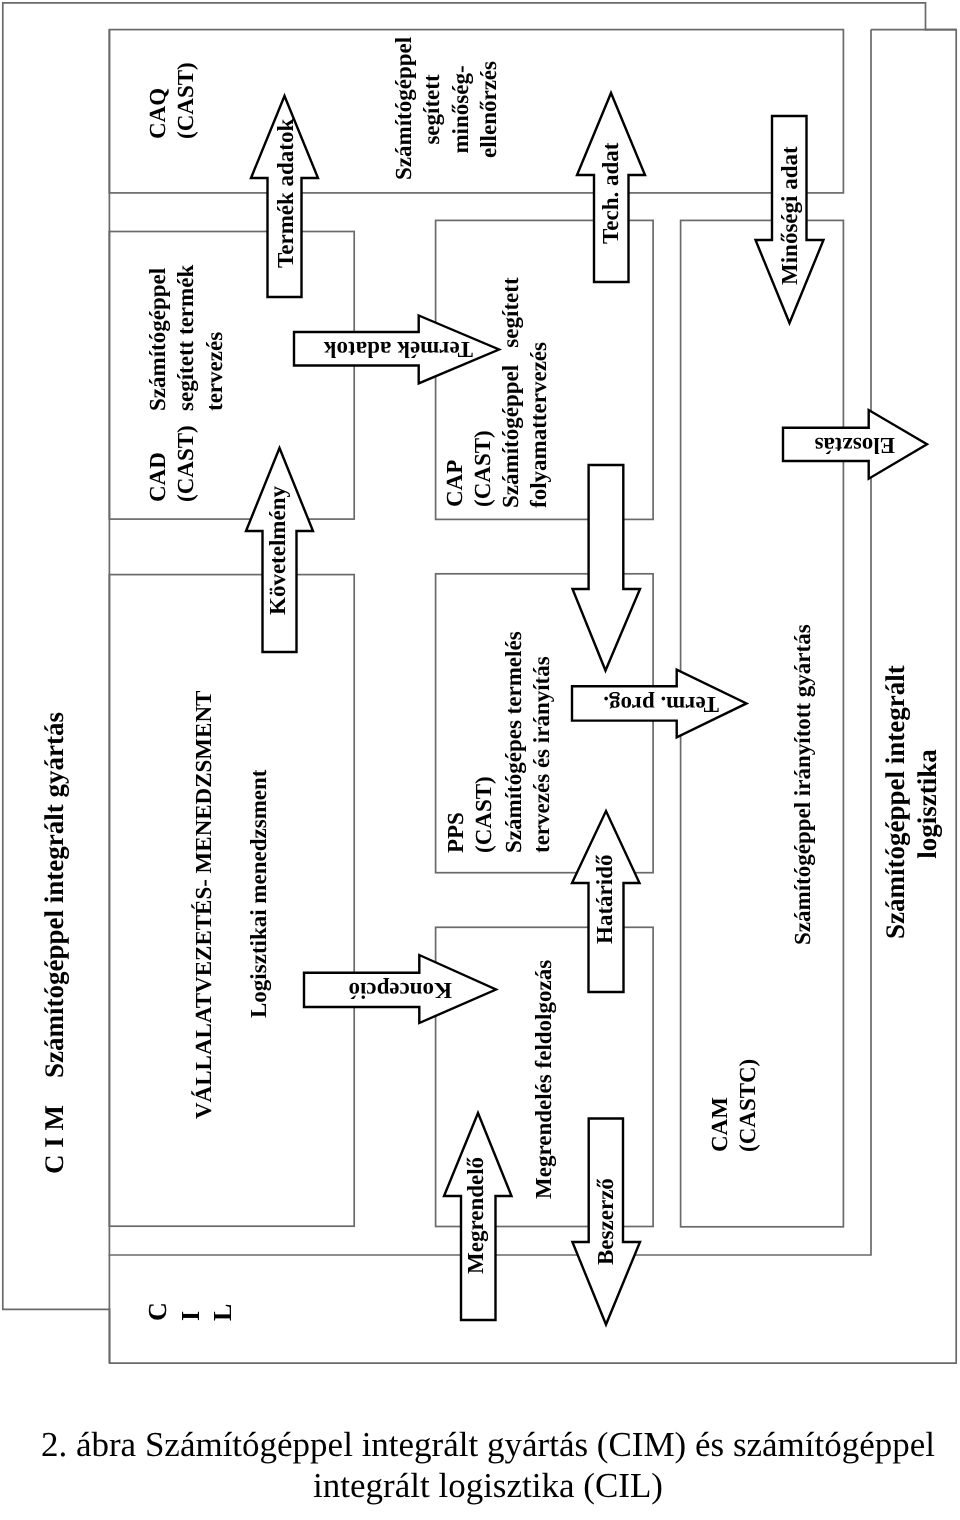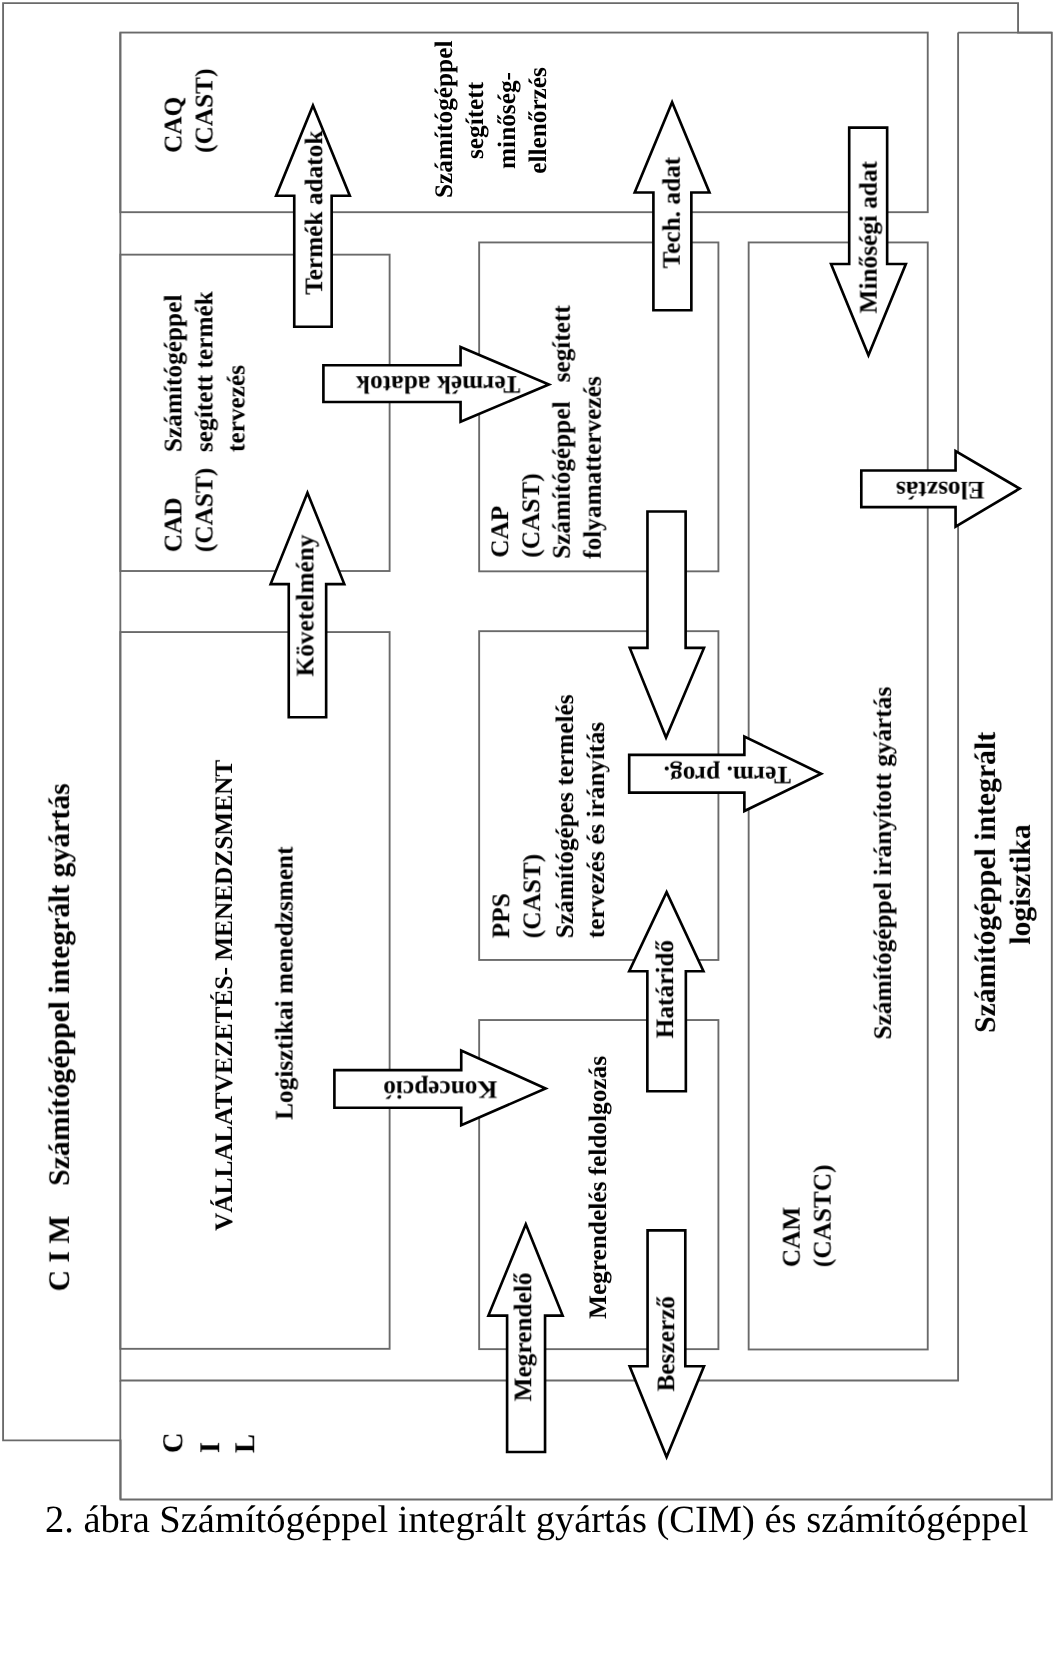--- a/index.html
+++ b/index.html
@@ -80,15 +80,15 @@
   <div class="vt" style="left:591.2px;top:944px;">Határidő</div>
   <div class="vt" style="left:462.3px;top:1274px;">Megrendelő</div>
   <div class="vt" style="left:775.6px;top:285px;">Minőségi adat</div>
   <div class="vt" style="left:591.7px;top:1265px;">Beszerző</div>
 
   <div class="ht" style="left:473px;top:363.2px;">Termék adatok</div>
   <div class="ht" style="left:452px;top:1003.5px;">Koncepció</div>
   <div class="ht" style="left:719px;top:718.3px;">Term. prog.</div>
   <div class="ht" style="left:894.5px;top:459.2px;">Elosztás</div>
 
-  <div class="caption" style="left:38px;top:1361px;width:900px;"><span>2. ábra Számítógéppel integrált gyártás (CIM) és számítógéppel</span><br></div>
+  <div class="caption" style="left:38px;top:1424px;width:900px;"><span>2. ábra Számítógéppel integrált gyártás (CIM) és számítógéppel</span><br><span>integrált logisztika (CIL)</span></div>
 
 </div>
 
 </body></html>

